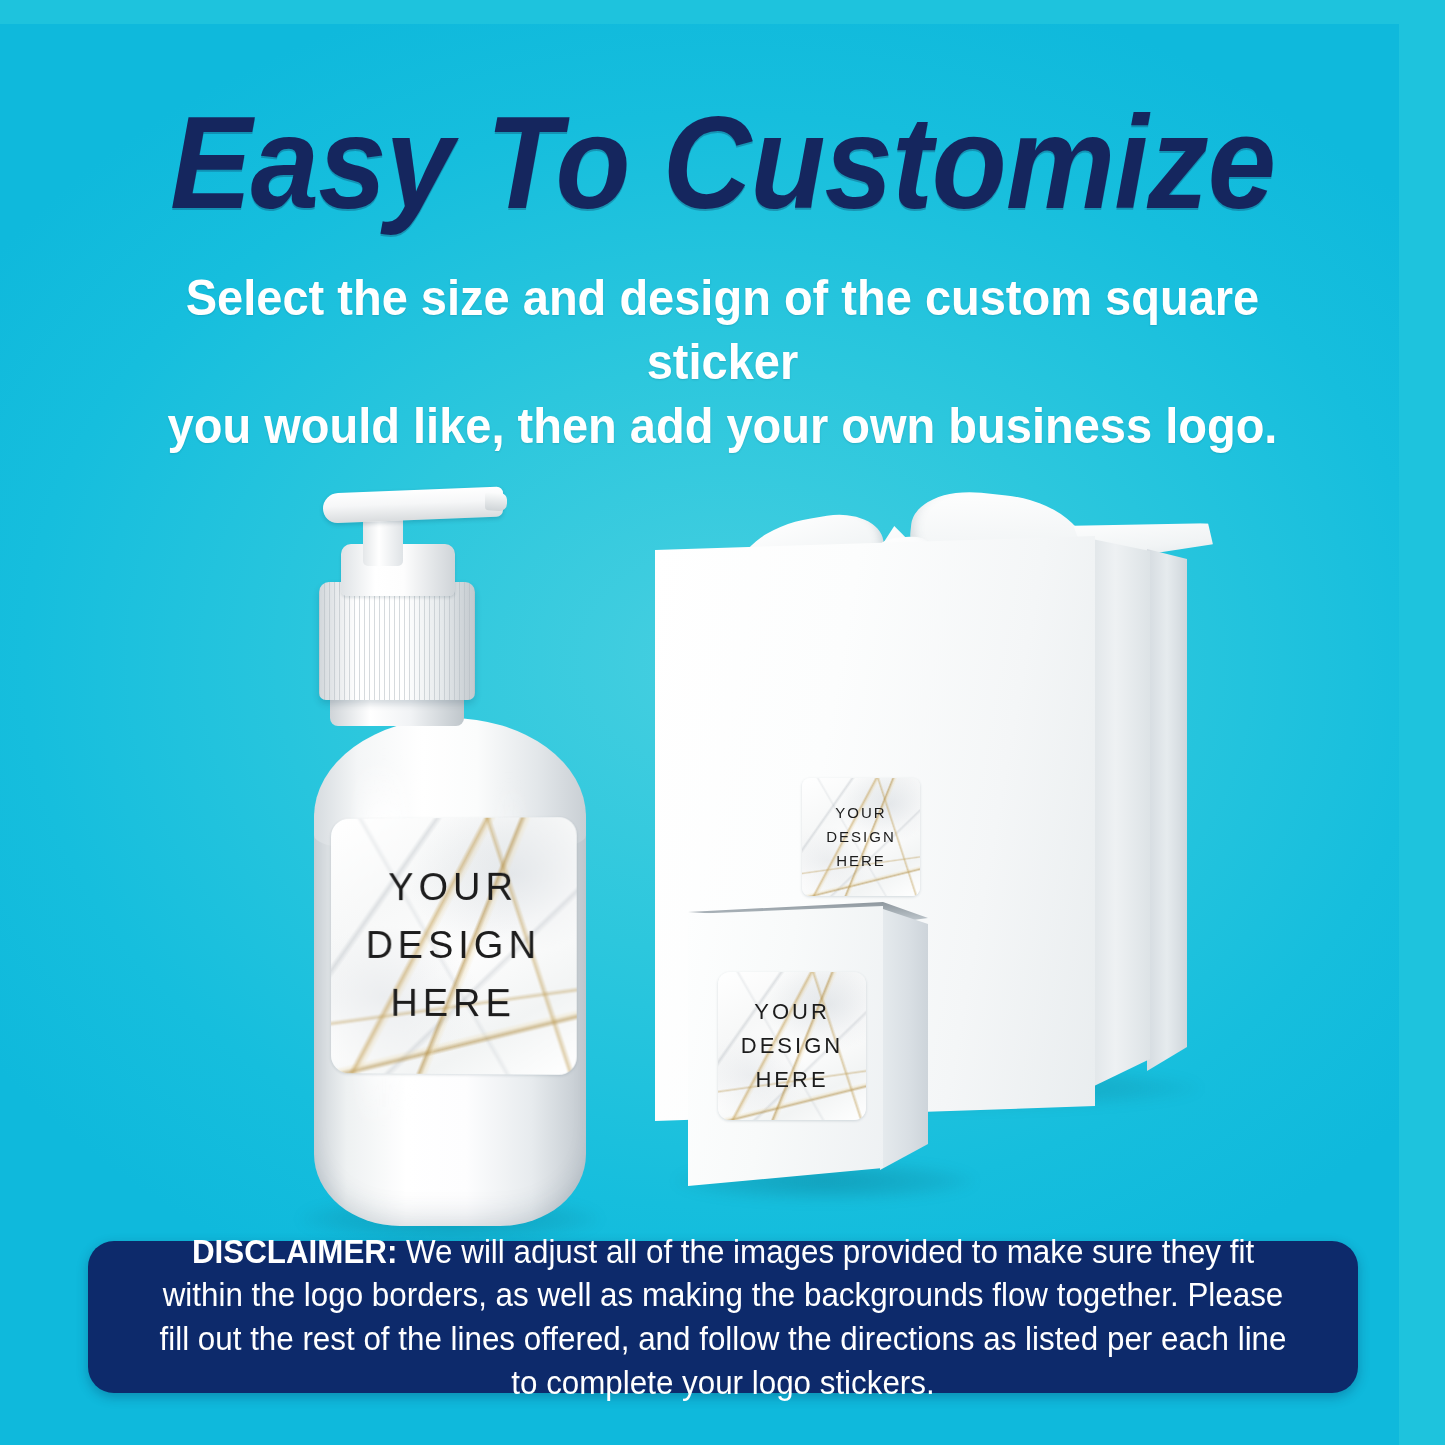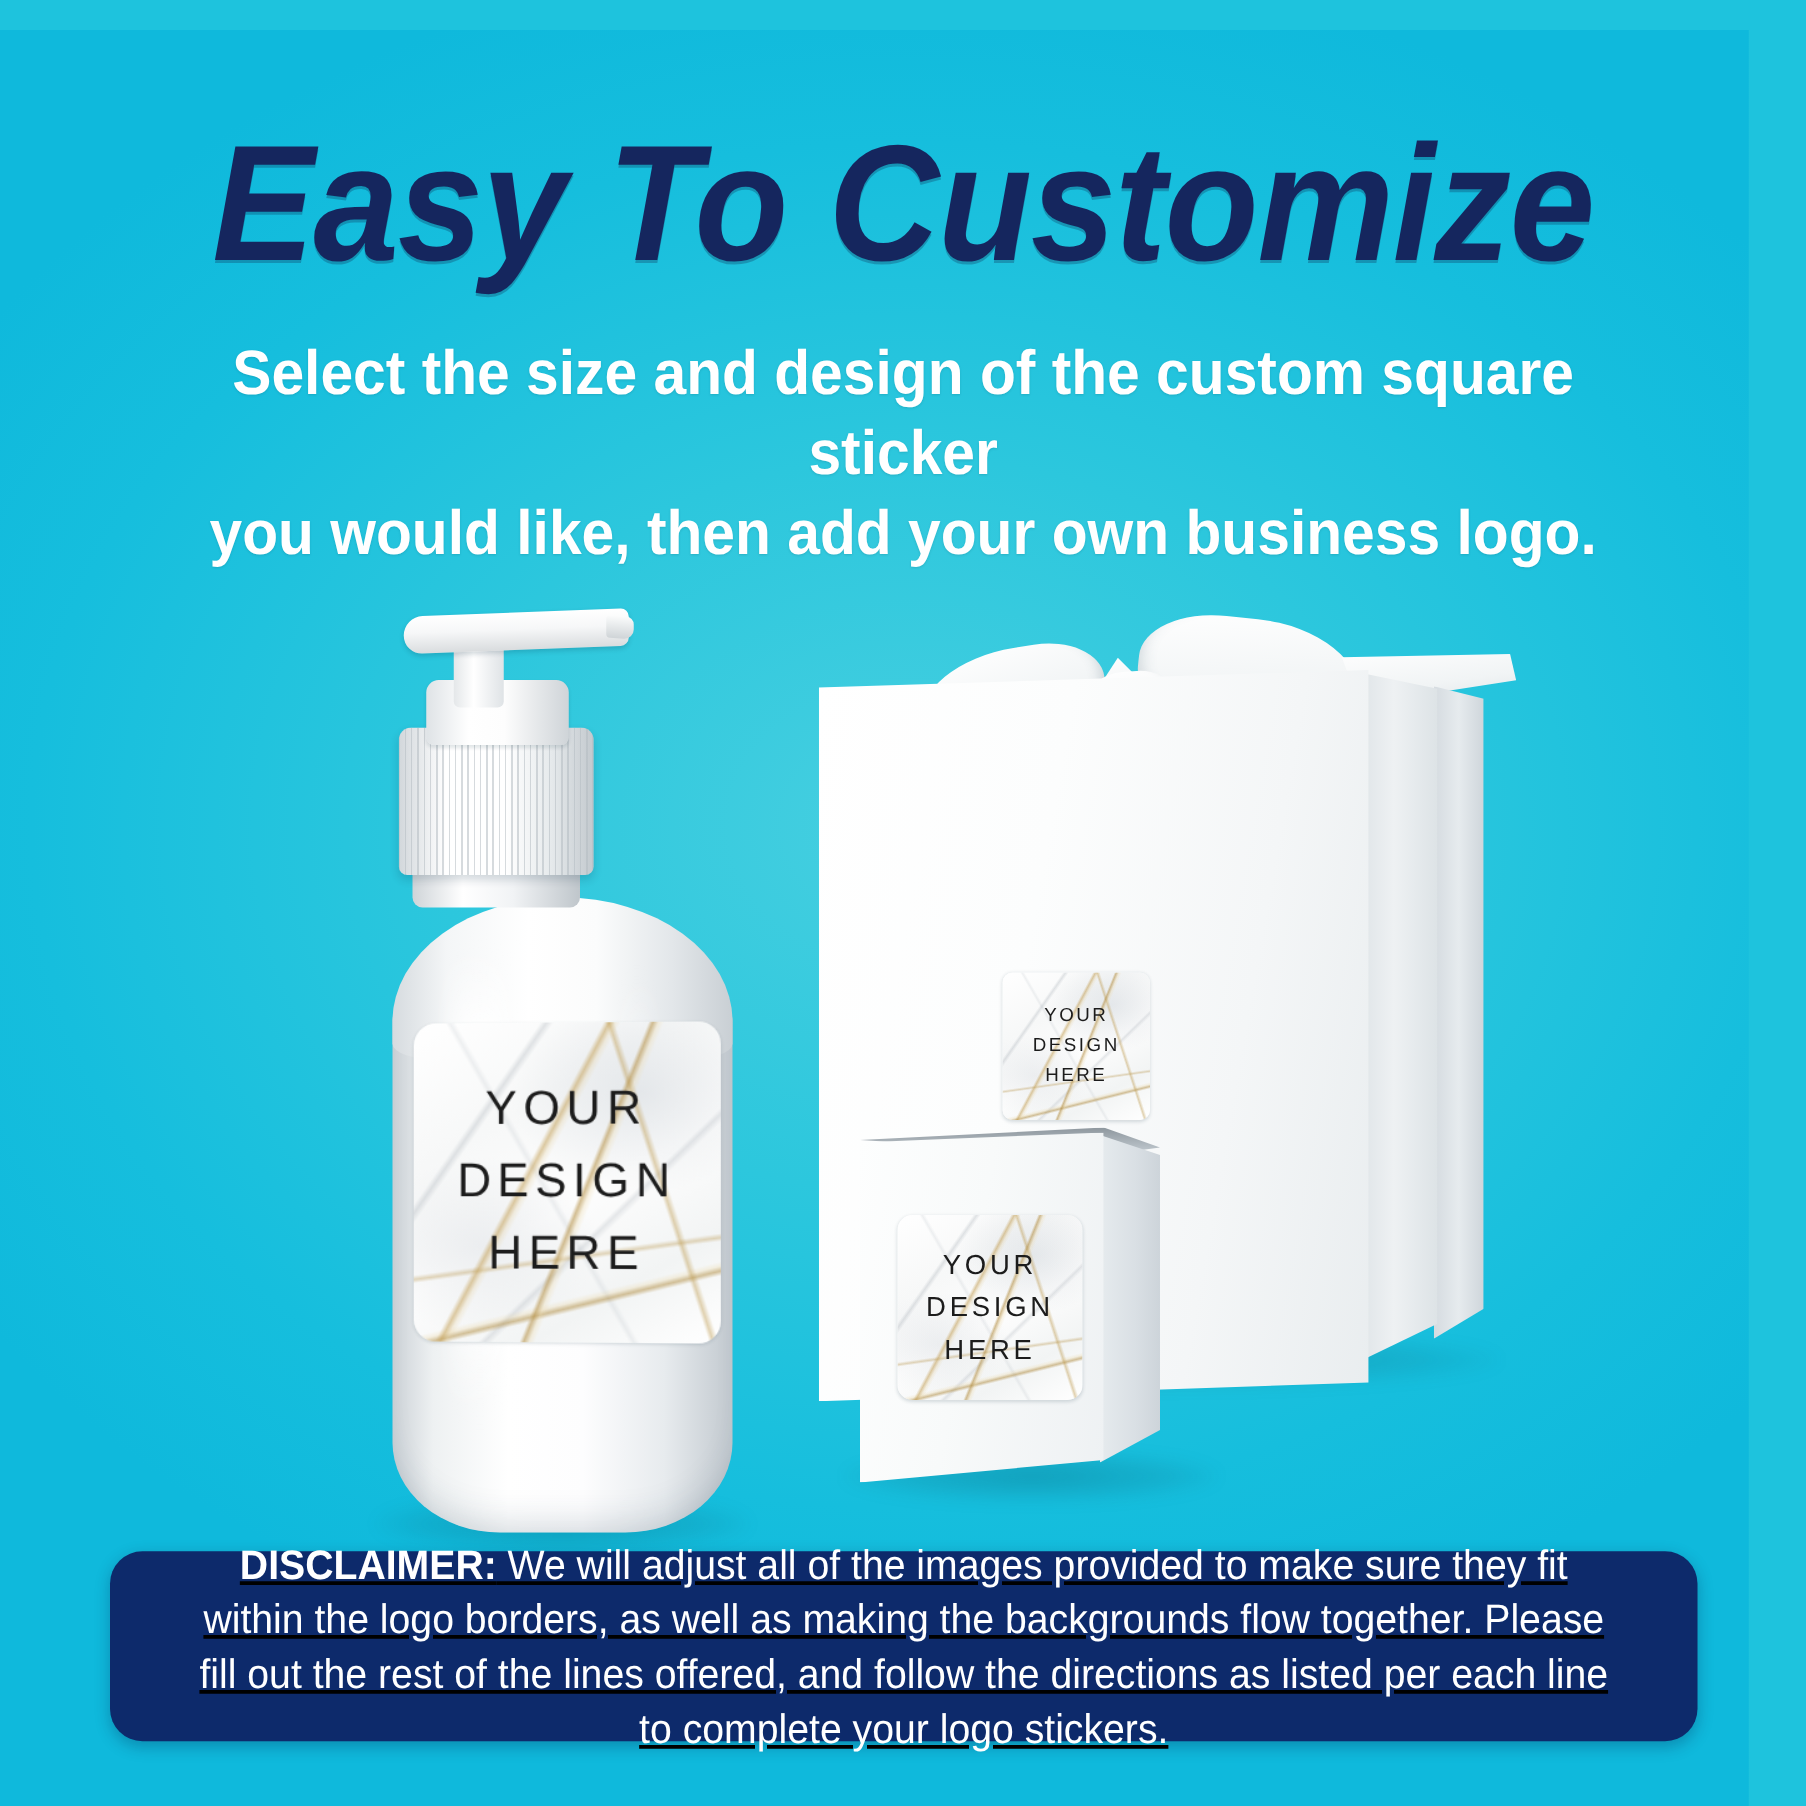--- a/index.html
+++ b/index.html
@@ -234,21 +234,20 @@
     border-radius:12px;
   }
   .label-smallbox .lines{font-size:22px;letter-spacing:3px;line-height:1.55;}
 
   
   .disclaimer{
     position:absolute;left:88px;top:1217px;width:1270px;height:152px;
     background:#0d2a6b;border-radius:26px;
     display:flex;align-items:center;justify-content:center;
     box-shadow:0 4px 12px rgba(5,25,70,.28);
-    text-decoration:underline;
   }
   .disclaimer p{
     margin:0;padding:0 34px;text-align:center;color:#ffffff;
     font-family:"Liberation Sans","DejaVu Sans",sans-serif;
     font-size:33px;line-height:1.32;font-weight:400;
     transform:scaleX(0.95);
   }
   .disclaimer b{font-weight:bold;}
 </style>
 </head>

